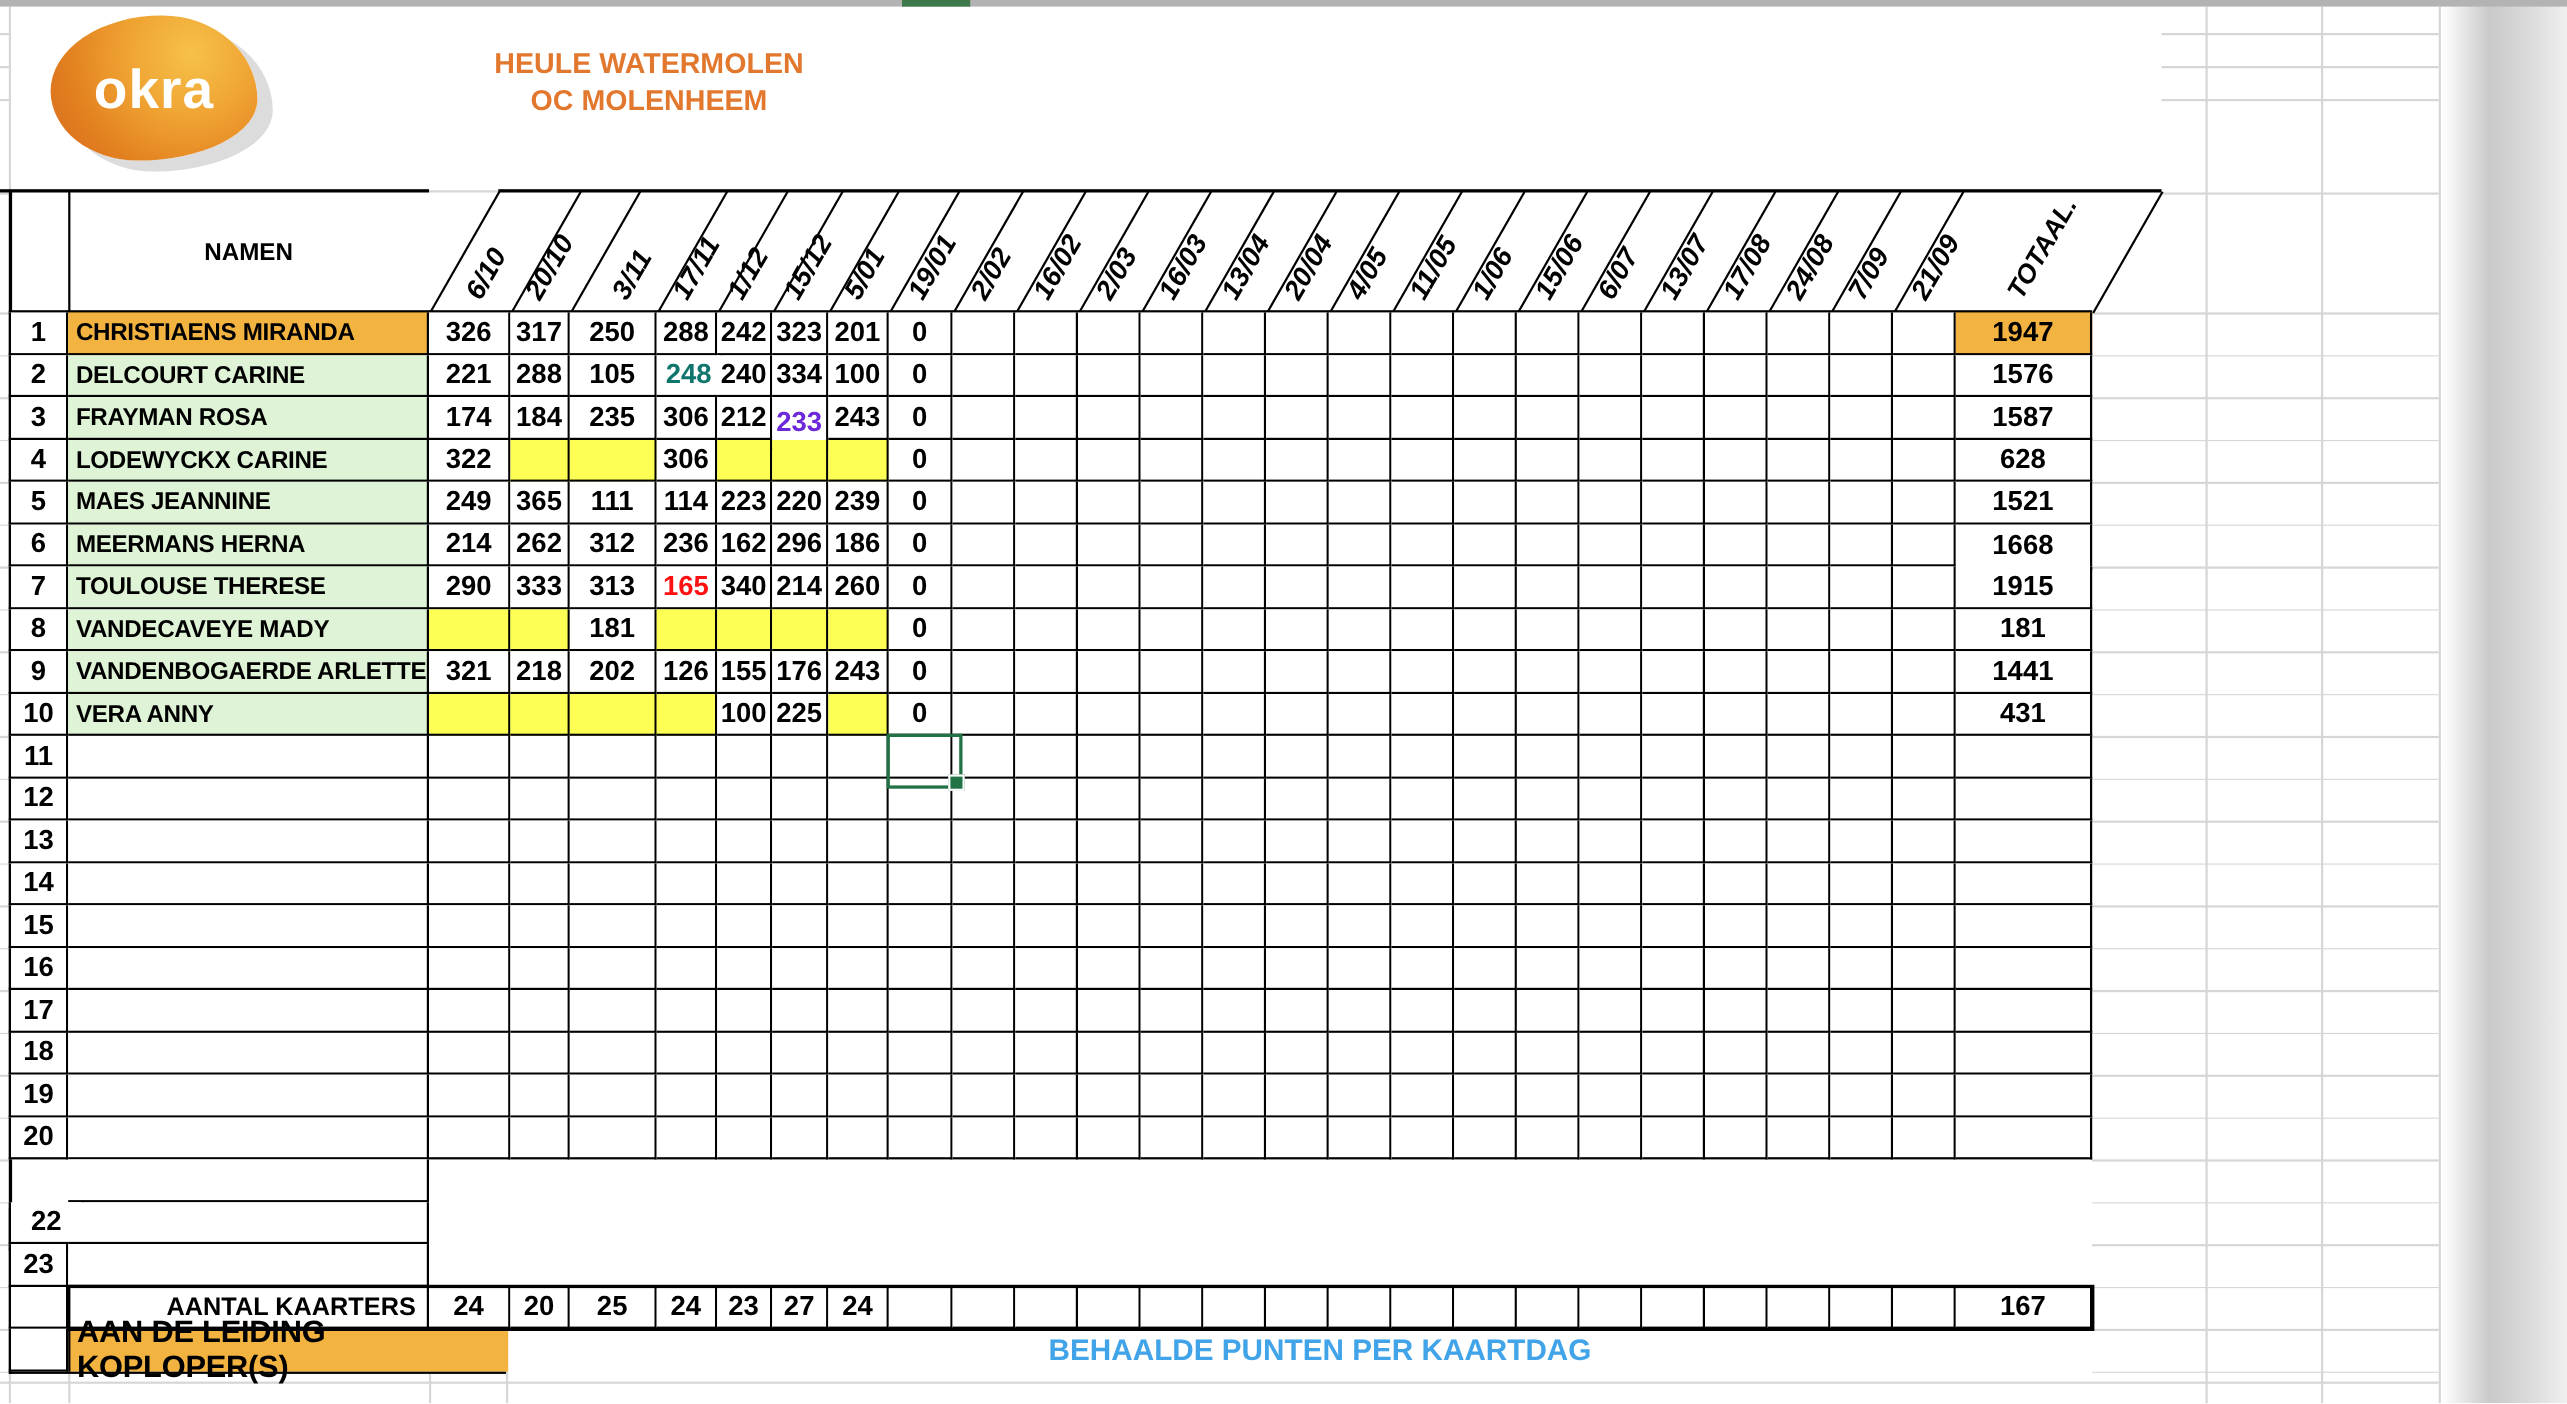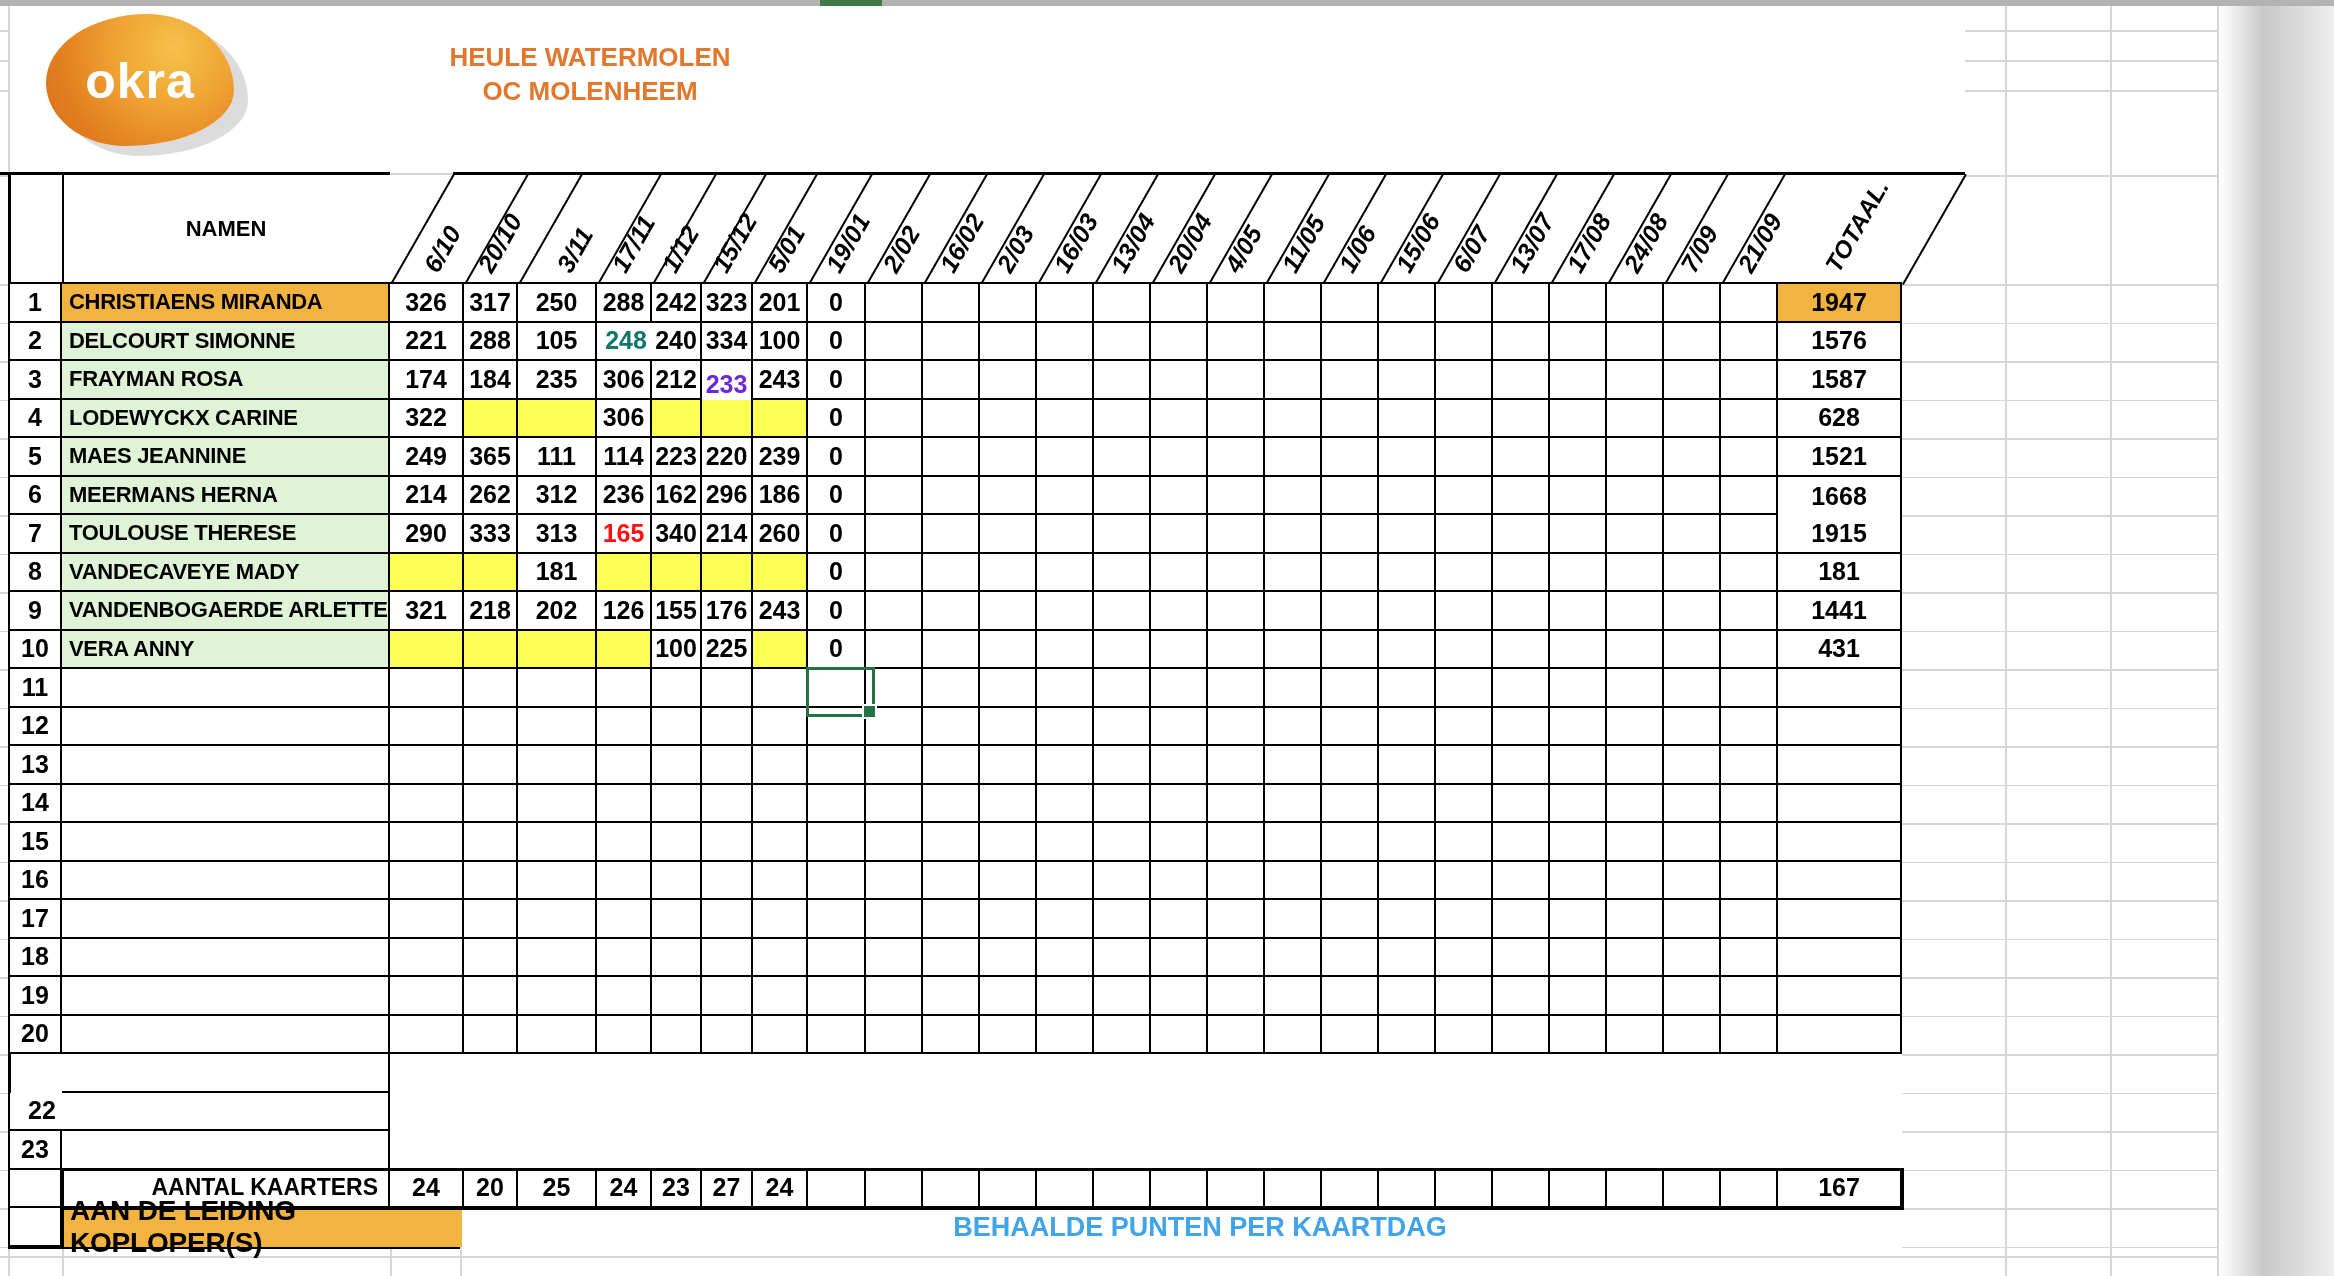--- a/index.html
+++ b/index.html
@@ -213,21 +213,21 @@
       <div class="cell " style="left: 1322px; top: 284px; width: 57px; height: 38.5px; background: rgb(255, 255, 255); color: rgb(0, 0, 0);"></div>
       <div class="cell " style="left: 1379px; top: 284px; width: 57px; height: 38.5px; background: rgb(255, 255, 255); color: rgb(0, 0, 0);"></div>
       <div class="cell " style="left: 1436px; top: 284px; width: 57px; height: 38.5px; background: rgb(255, 255, 255); color: rgb(0, 0, 0);"></div>
       <div class="cell " style="left: 1493px; top: 284px; width: 57px; height: 38.5px; background: rgb(255, 255, 255); color: rgb(0, 0, 0);"></div>
       <div class="cell " style="left: 1550px; top: 284px; width: 57px; height: 38.5px; background: rgb(255, 255, 255); color: rgb(0, 0, 0);"></div>
       <div class="cell " style="left: 1607px; top: 284px; width: 57px; height: 38.5px; background: rgb(255, 255, 255); color: rgb(0, 0, 0);"></div>
       <div class="cell " style="left: 1664px; top: 284px; width: 57px; height: 38.5px; background: rgb(255, 255, 255); color: rgb(0, 0, 0);"></div>
       <div class="cell " style="left: 1721px; top: 284px; width: 57px; height: 38.5px; background: rgb(255, 255, 255); color: rgb(0, 0, 0);"></div>
       <div class="cell " style="left: 1778px; top: 284px; width: 124px; height: 38.5px; background: rgb(242, 179, 64);">1947</div>
       <div class="cell rankcell" style="left: 8px; top: 322.5px; width: 54px; height: 38.5px;">2</div>
-      <div class="cell namecell" style="left: 62px; top: 322.5px; width: 328px; height: 38.5px; background: rgb(223, 243, 214);">DELCOURT SIMONNE</div>
+      <div class="cell namecell" style="left: 62px; top: 322.5px; width: 328px; height: 38.5px; background: rgb(223, 243, 214);">DELCOURT CARINE</div>
       <div class="cell " style="left: 390px; top: 322.5px; width: 74px; height: 38.5px; background: rgb(255, 255, 255); color: rgb(0, 0, 0);">221</div>
       <div class="cell " style="left: 464px; top: 322.5px; width: 54px; height: 38.5px; background: rgb(255, 255, 255); color: rgb(0, 0, 0);">288</div>
       <div class="cell " style="left: 518px; top: 322.5px; width: 79px; height: 38.5px; background: rgb(255, 255, 255); color: rgb(0, 0, 0);">105</div>
       <div class="cell " style="left: 597px; top: 322.5px; width: 60px; height: 38.5px; background: rgb(255, 255, 255); color: #0f766e;">248</div>
       <div class="cell " style="left: 652px; top: 322.5px; width: 50px; height: 38.5px; background: rgb(255, 255, 255); color: rgb(0, 0, 0);">240</div>
       <div class="cell " style="left: 702px; top: 322.5px; width: 51px; height: 38.5px; background: rgb(255, 255, 255); color: rgb(0, 0, 0);">334</div>
       <div class="cell " style="left: 753px; top: 322.5px; width: 55px; height: 38.5px; background: rgb(255, 255, 255); color: rgb(0, 0, 0);">100</div>
       <div class="cell " style="left: 808px; top: 322.5px; width: 58px; height: 38.5px; background: rgb(255, 255, 255); color: rgb(0, 0, 0);">0</div>
       <div class="cell " style="left: 866px; top: 322.5px; width: 57px; height: 38.5px; background: rgb(255, 255, 255); color: rgb(0, 0, 0);"></div>
       <div class="cell " style="left: 923px; top: 322.5px; width: 57px; height: 38.5px; background: rgb(255, 255, 255); color: rgb(0, 0, 0);"></div>

